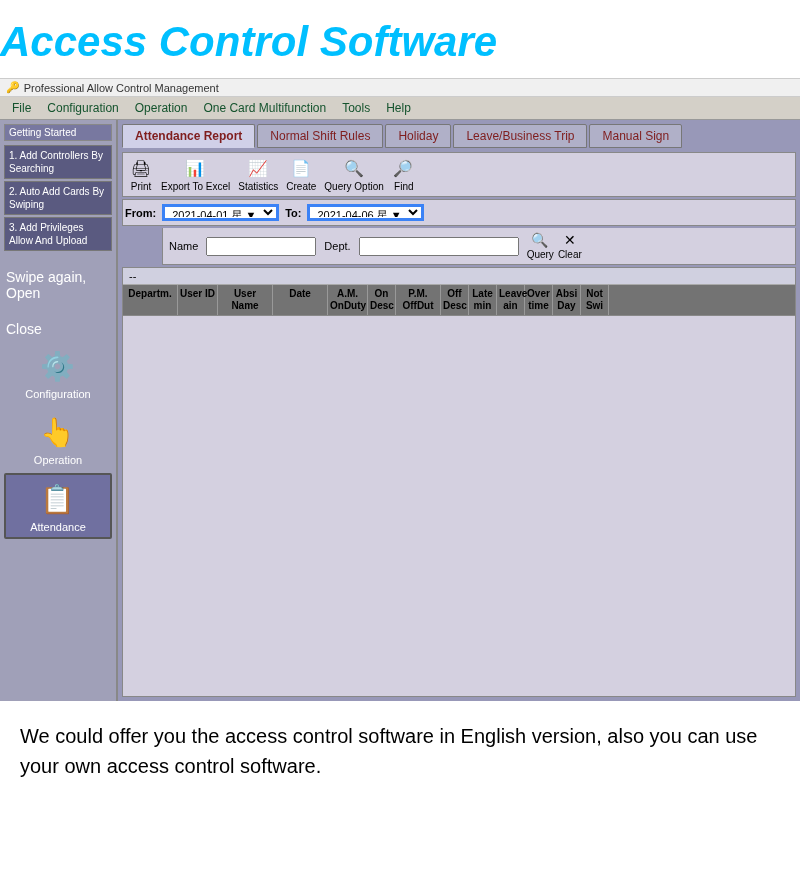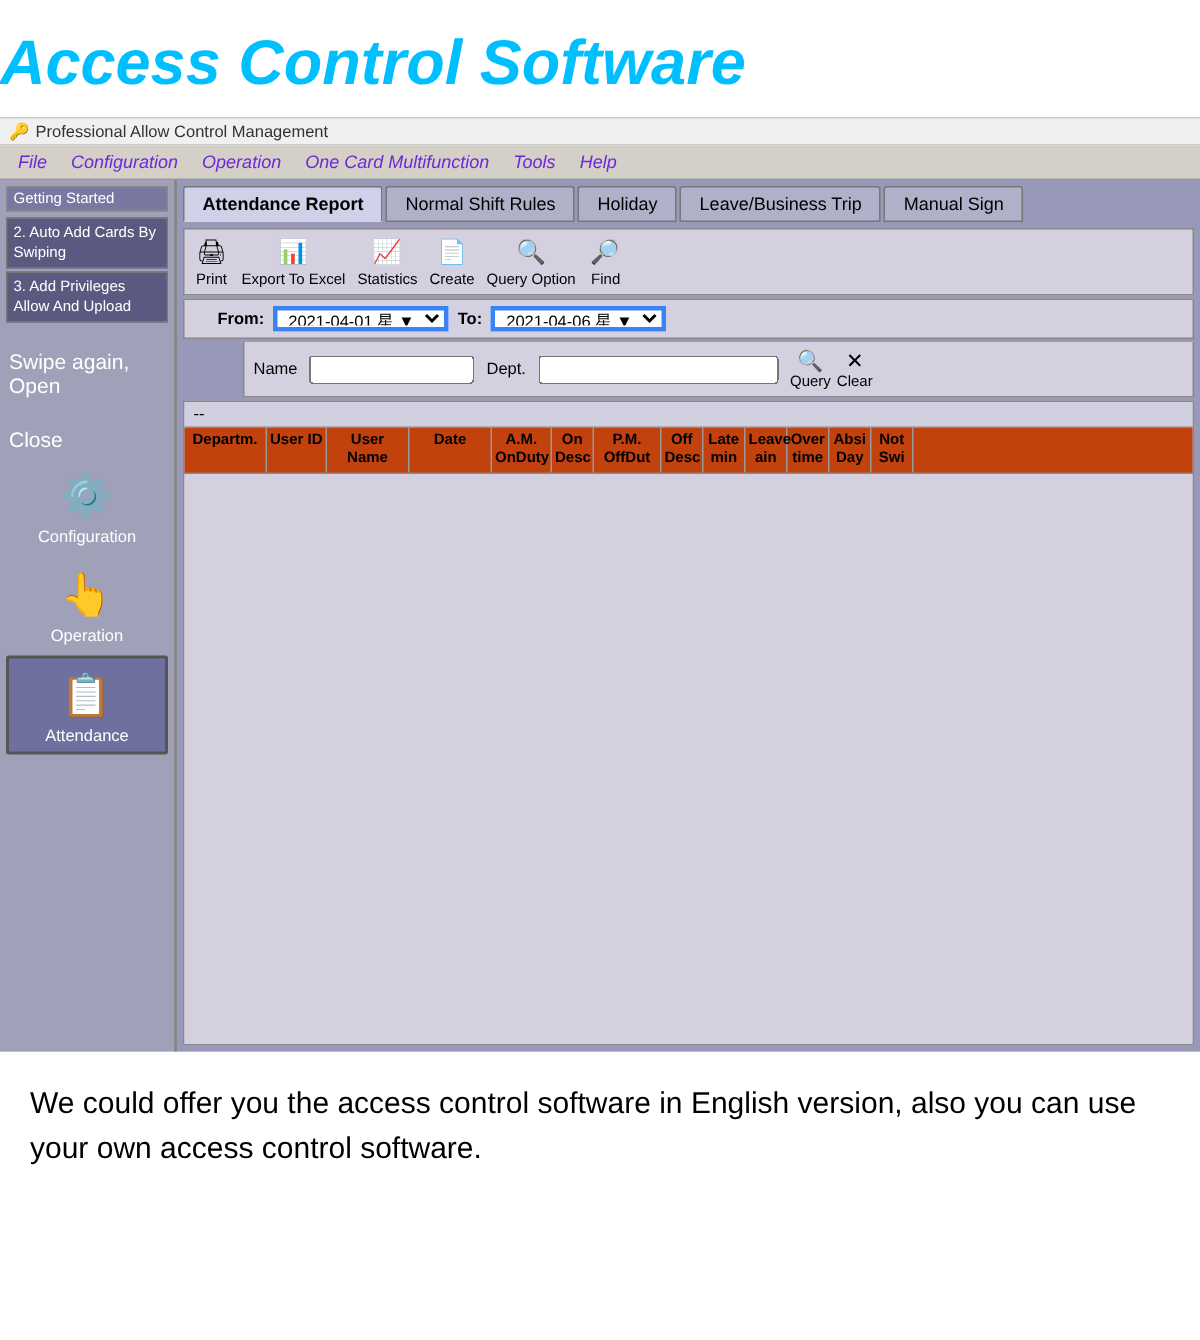--- a/index.html
+++ b/index.html
@@ -30,25 +30,24 @@
       display: flex;
       gap: 0;
       padding: 2px 4px;
       border-bottom: 1px solid #999;
     }
 
     .menu-item {
       font-size: 12px;
       padding: 2px 8px;
       cursor: pointer;
-      color: #6d28d9;
+      color: #14532d;
       background: transparent;
       border: none;
       font-family: Arial, sans-serif;
-      font-style: italic;
     }
 
     .main-area {
       display: flex;
       background: #c0c0d0;
       min-height: 580px;
     }
 
     .sidebar {
       width: 118px;
@@ -132,21 +131,21 @@
       gap: 2px;
       margin-bottom: 4px;
     }
 
     .tab-btn {
       padding: 4px 12px;
       font-size: 12px;
       cursor: pointer;
       border: 1px solid #777;
       background: #b0b0c8;
-      color: #000000;
+      color: #7f1d1d;
       font-family: Arial, sans-serif;
       border-radius: 2px 2px 0 0;
     }
 
     .tab-btn.active {
       background: #d0d0e8;
       border-bottom: 1px solid #d0d0e8;
       font-weight: bold;
     }
 
@@ -175,21 +174,21 @@
       height: 22px;
       display: flex;
       align-items: center;
       justify-content: center;
       font-size: 16px;
     }
 
     .filter-bar {
       background: #d4d0e0;
       border: 1px solid #888;
-      padding: 4px 22px;
+      padding: 4px 2px;
       display: flex;
       align-items: center;
       gap: 6px;
       margin-bottom: 2px;
       font-size: 11px;
     }
 
     .filter-bar label { font-size: 11px; font-weight: bold; }
 
     .filter-bar input[type=text], .filter-bar select {
@@ -242,21 +241,21 @@
     }
 
     .table-container {
       background: #d4d0e0;
       border: 1px solid #888;
       min-height: 400px;
     }
 
     .table-header-row {
       display: flex;
-      background: #c2410c;
+      background: #737373;
       border-bottom: 1px solid #888;
       font-size: 10px;
       font-weight: bold;
     }
 
     .th-cell {
       padding: 3px 2px;
       border-right: 1px solid #999;
       flex-shrink: 0;
       font-size: 10px;
@@ -308,20 +307,21 @@
   <button class="menu-item">One Card Multifunction</button>
   <button class="menu-item">Tools</button>
   <button class="menu-item">Help</button>
 </div>
 
 <div class="main-area">
 
   <div class="sidebar">
     <div class="getting-started-title">Getting Started</div>
 
+    <div class="sidebar-step">1. Add Controllers By Searching</div>
     <div class="sidebar-step">2. Auto Add Cards By Swiping</div>
     <div class="sidebar-step">3. Add Privileges Allow And Upload</div>
 
     <div class="sidebar-text">Swipe again, Open</div>
     <div class="sidebar-text">Close</div>
 
     <div class="sidebar-btn">
       <div class="icon-wrap">
         <span class="gear-icon">⚙️</span>
       </div>

